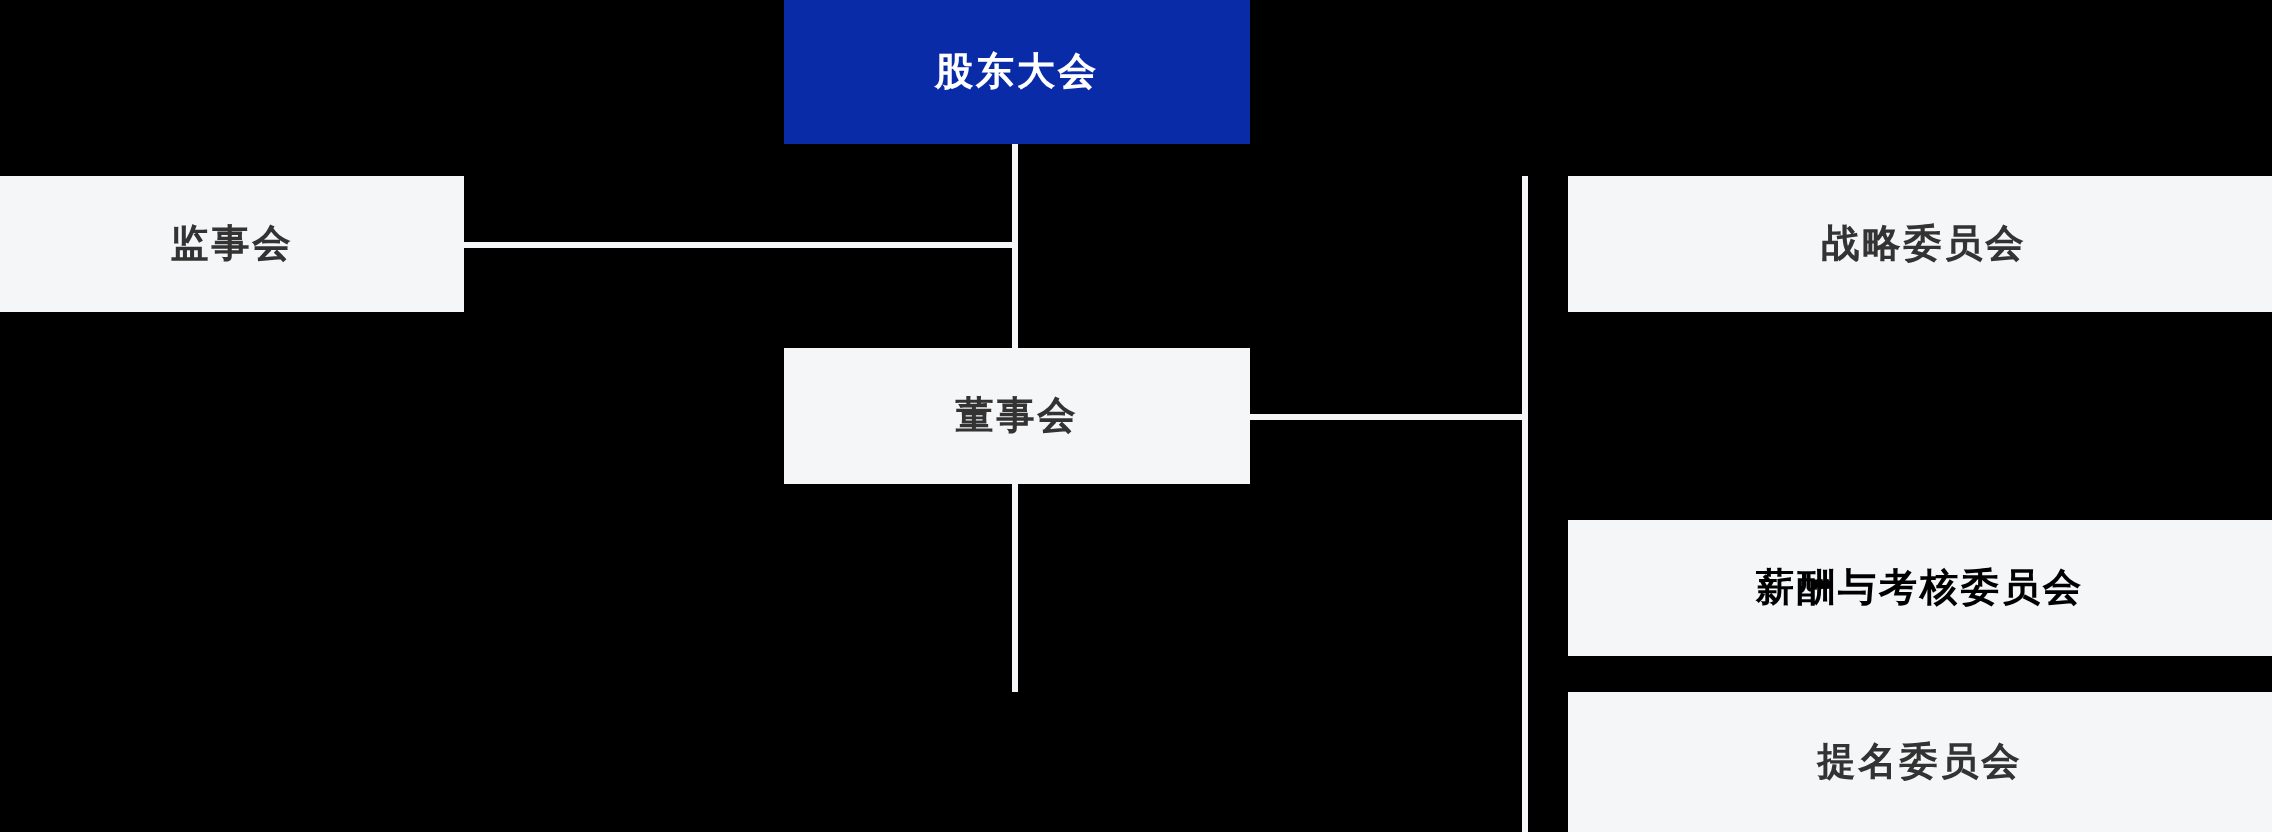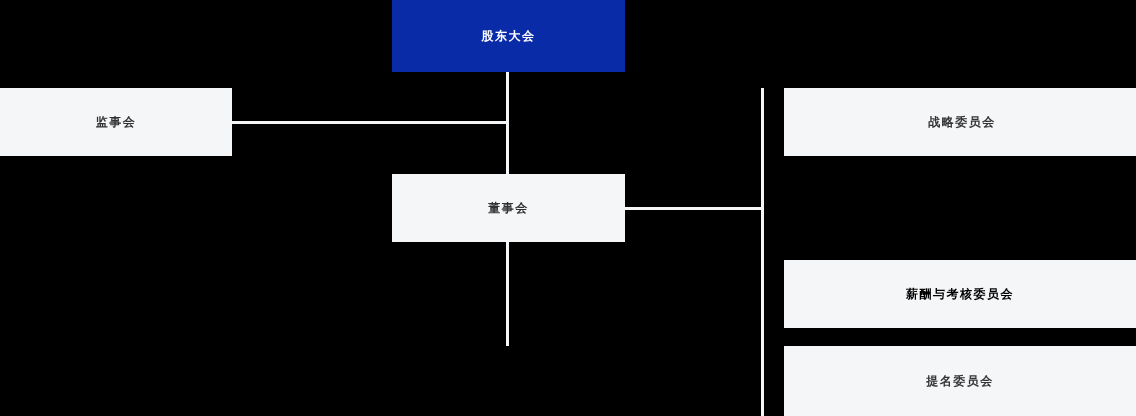--- a/index.html
+++ b/index.html
@@ -17,21 +17,21 @@
     height: 416px;
     background: #000000;
     overflow: hidden;
   }
   .node {
     position: absolute;
     display: flex;
     align-items: center;
     justify-content: center;
     box-sizing: border-box;
-    font-size: 12px;
+    font-size: 19px;
     font-weight: 700;
     letter-spacing: 1.5px;
     line-height: 1;
     white-space: nowrap;
   }
   .node-plain {
     background: #f5f6f8;
     color: #333333;
   }
   .node-root {

